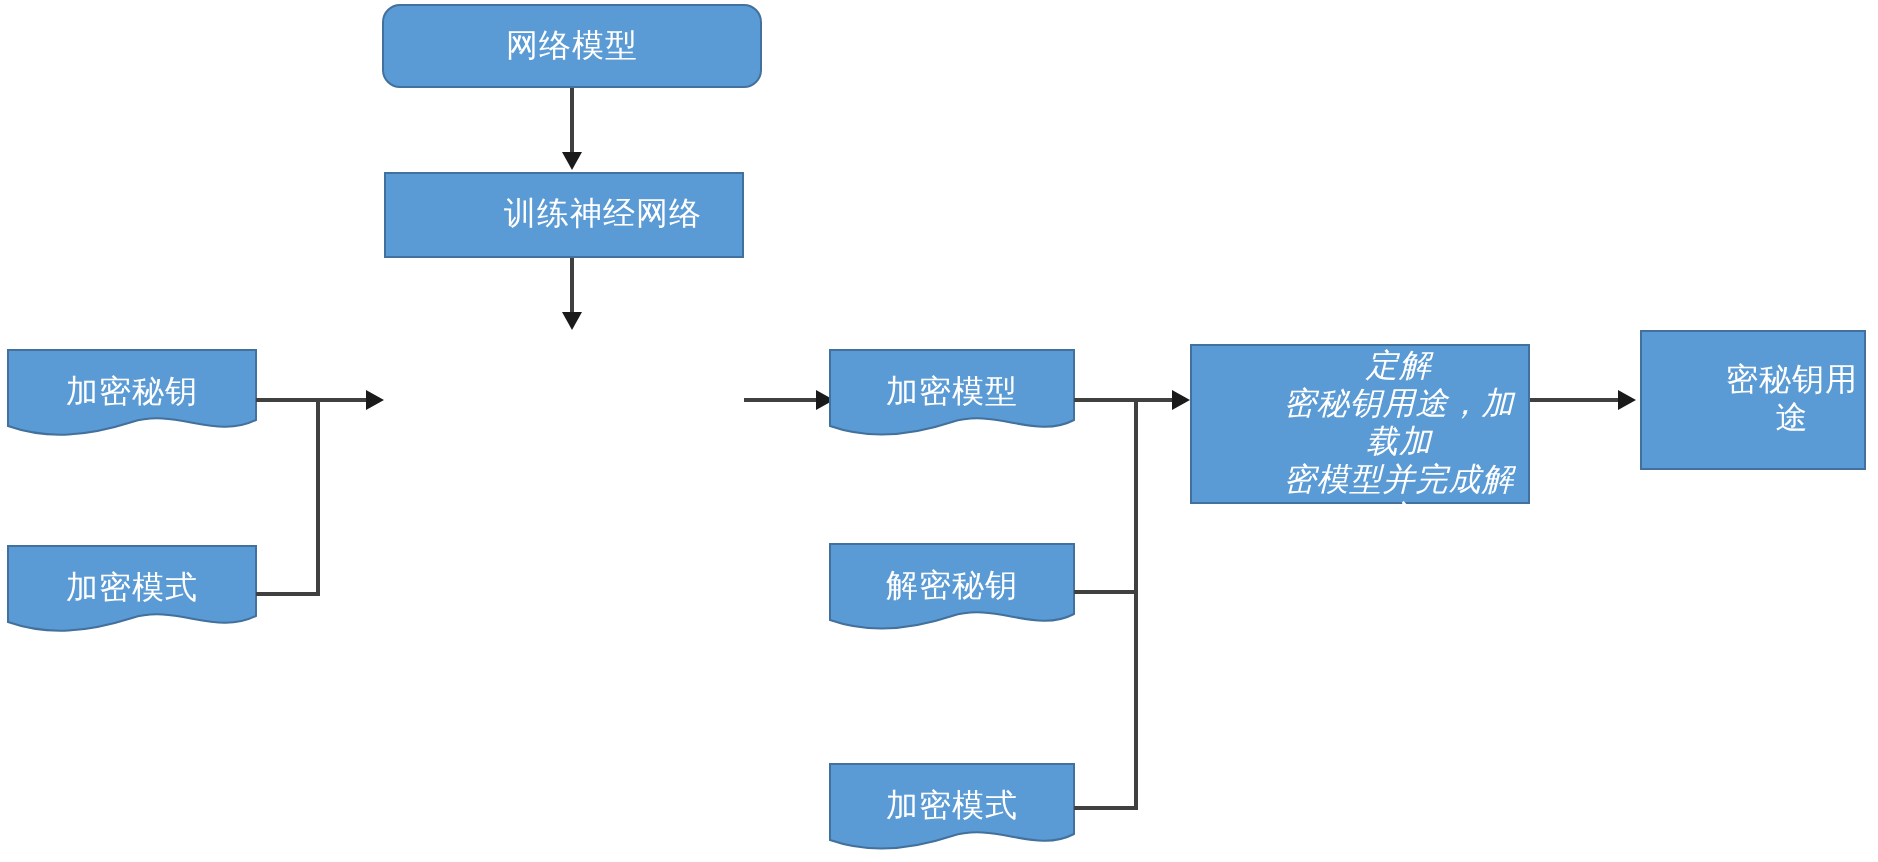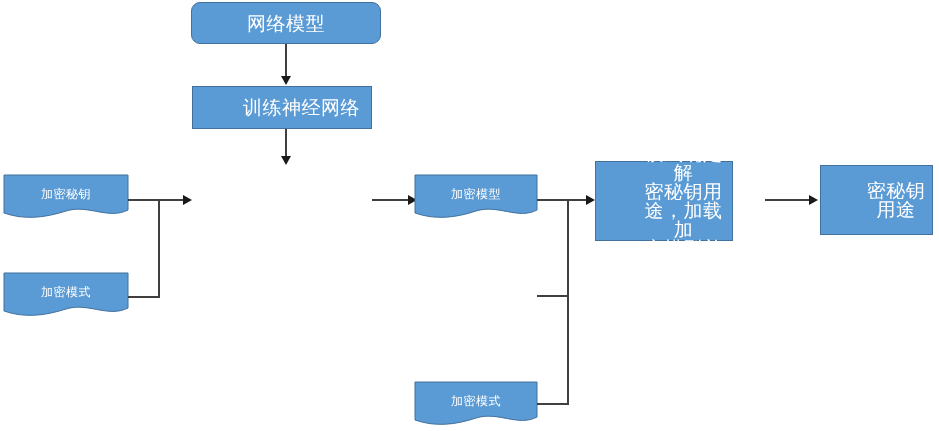--- a/index.html
+++ b/index.html
@@ -16,21 +16,21 @@
     font-family: "Liberation Sans", "DejaVu Sans", sans-serif;
   }
   .node {
     position: absolute;
     box-sizing: border-box;
     display: flex;
     align-items: center;
     justify-content: center;
     text-align: center;
     color: #ffffff;
-    font-size: 19px;
+    font-size: 16px;
     line-height: 19px;
     letter-spacing: 0.5px;
     white-space: pre-line;
   }
   .rect {
     background: #5B9BD5;
     border: 1px solid #41719C;
     padding-left: 39px;
   }
   .rounded {
@@ -46,21 +46,21 @@
     left: 0;
     top: 0;
     display: block;
   }
   .doclabel {
     position: absolute;
     left: 0;
     top: 0;
     width: 100%;
     color: #ffffff;
-    font-size: 12px;
+    font-size: 16px;
     letter-spacing: 0.5px;
     text-align: center;
   }
   .conn {
     position: absolute;
     background: #404040;
   }
   .h { height: 2px; }
   .v { width: 2px; }
   .arrow {
@@ -117,35 +117,41 @@
   <div class="conn h" style="left:372px; top:199px; width:40px;"></div>
   <div class="arrow arrow-right" style="left:408px; top:195px;"></div>
 
   <div class="docwrap" style="left:414px; top:174px; width:124px; height:48px;">
     <svg width="124" height="48" viewBox="0 0 124 48">
       <path d="M1,1 L123,1 L123,36 C104,46 84,30 62,37 C41,44 21,46 1,39 Z" fill="#5B9BD5" stroke="#41719C" stroke-width="1"></path>
     </svg>
     <div class="doclabel" style="top:12px;">加密模型</div>
   </div>
 
+  <div class="docwrap" style="left:414px; top:271px; width:124px; height:48px;">
+    <svg width="124" height="48" viewBox="0 0 124 48">
+      <path d="M1,1 L123,1 L123,36 C104,46 84,30 62,37 C41,44 21,46 1,39 Z" fill="#5B9BD5" stroke="#41719C" stroke-width="1"></path>
+    </svg>
+    <div class="doclabel" style="top:12px;">解密秘钥</div>
+  </div>
 
   <div class="docwrap" style="left:414px; top:381px; width:124px; height:48px;">
     <svg width="124" height="48" viewBox="0 0 124 48">
       <path d="M1,1 L123,1 L123,36 C104,46 84,30 62,37 C41,44 21,46 1,39 Z" fill="#5B9BD5" stroke="#41719C" stroke-width="1"></path>
     </svg>
     <div class="doclabel" style="top:12px;">加密模式</div>
   </div>
 
   <div class="conn h" style="left:537px; top:199px; width:52px;"></div>
   <div class="conn v" style="left:567px; top:199px; height:205px;"></div>
   <div class="conn h" style="left:537px; top:295px; width:32px;"></div>
   <div class="conn h" style="left:537px; top:403px; width:32px;"></div>
   <div class="arrow arrow-right" style="left:586px; top:195px;"></div>
 
-  <div class="node rect" style="left:595px; top:161px; width:138px; height:80px;">根据加密模式确定解
+  <div class="node rect" style="left:595px; top:172px; width:170px; height:80px;font-style:italic;">根据加密模式确定解
 密秘钥用途，加载加
 密模型并完成解密</div>
 
   <div class="conn h" style="left:765px; top:199px; width:48px;"></div>
   <div class="arrow arrow-right" style="left:809px; top:195px;"></div>
 
   <div class="node rect" style="left:820px; top:165px; width:113px; height:70px;">密秘钥用途</div>
 
 </div>
 

